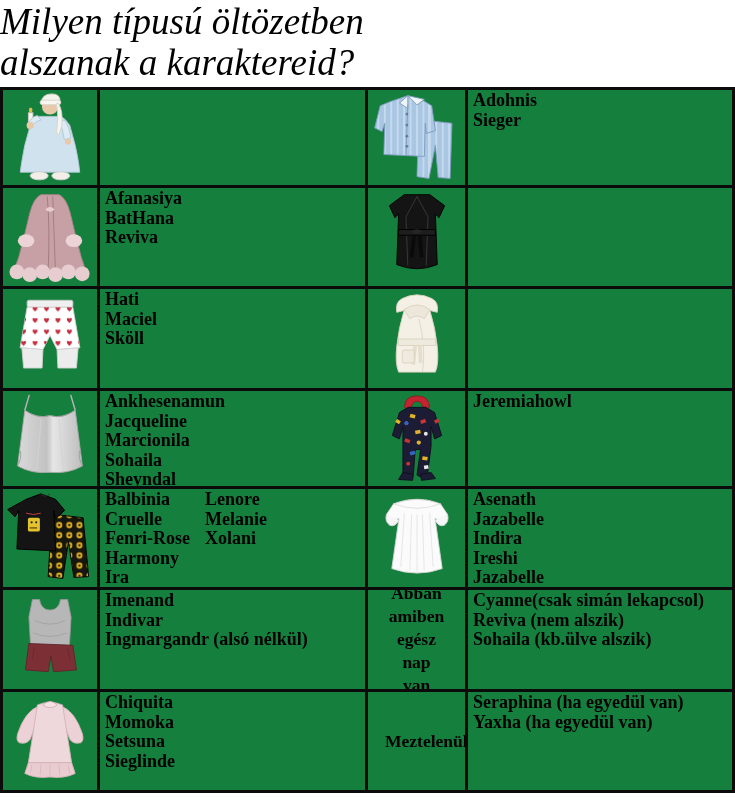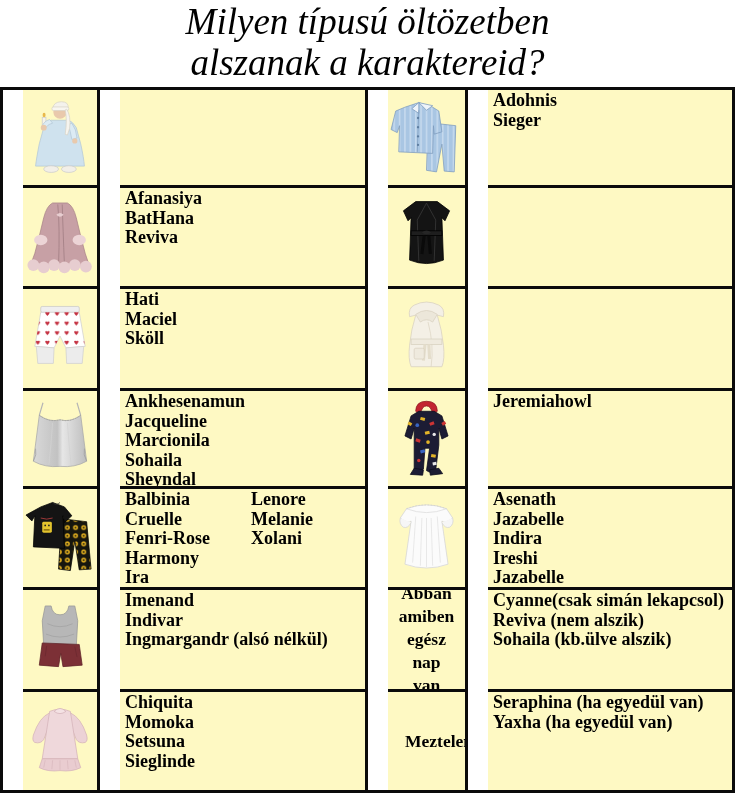--- a/index.html
+++ b/index.html
@@ -1,40 +1,40 @@
 <!DOCTYPE html>
 <html><head>
 <meta charset="utf-8">
 <style>
   html,body{margin:0;padding:0;}
   body{
     width:735px;height:797px;background:#ffffff;position:relative;
     font-family:"Liberation Serif", serif;color:#000;
   }
   .title{
-    position:absolute;top:1px;left:0;width:735px;text-align:center;
+    position:absolute;top:1px;left:0;width:735px;text-align:left;
     font-style:italic;font-size:37px;line-height:41px;white-space:nowrap;
   }
   .grid{
     position:absolute;top:87px;left:0;width:735px;height:706px;
     display:grid;box-sizing:border-box;
     grid-template-columns:97px 268px 100px 264px;
     grid-template-rows:98px 101px 102px 98px 101px 102px auto;
     border:3px solid #0b0b0b;background:#fff;
   }
   .cell{
-    box-sizing:border-box;background:#fef9c3;overflow:hidden;
-    border-right:3px solid #0b0b0b;border-bottom:3px solid #0b0b0b;margin-left:20px;
+    box-sizing:border-box;background:#15803d;overflow:hidden;
+    border-right:3px solid #0b0b0b;border-bottom:3px solid #0b0b0b;
   }
   .lc{border-right:none;}
   .lr{border-bottom:none;}
   .img{display:flex;align-items:center;justify-content:center;}
   .names{padding:1px 2px 0 5px;font-weight:bold;font-size:18px;line-height:19.5px;}
   .nm{white-space:nowrap;}
-  .twocol{display:flex;gap:26px;}
+  .twocol{display:flex;}
   .colA{width:100px;flex:none;}
   .colB{flex:1;}
   .centerlabel{
     display:flex;align-items:center;justify-content:center;text-align:center;
     font-weight:bold;font-size:17.5px;line-height:23px;padding:0 22px;
   }
   .leftlabel{
     display:flex;align-items:center;font-weight:bold;font-size:17.5px;padding-left:17px;
   }
   svg{display:block;}

